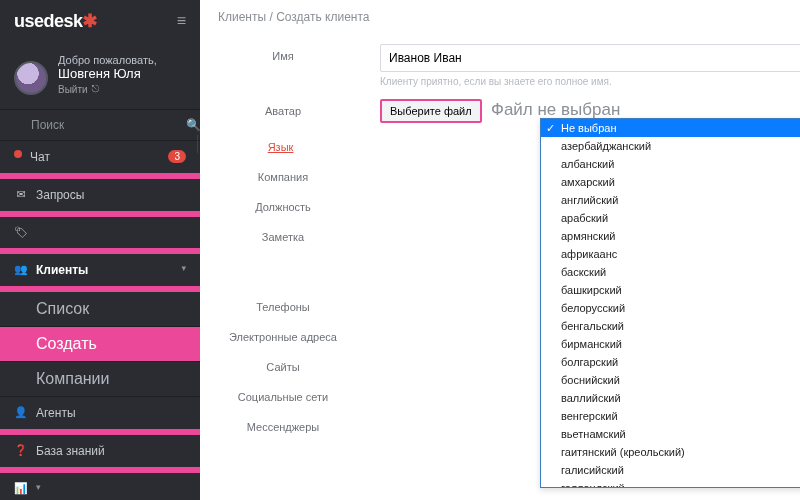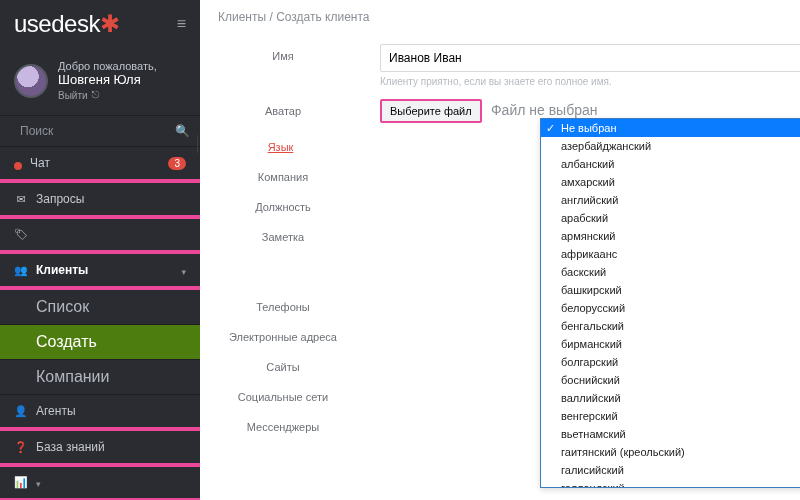--- a/index.html
+++ b/index.html
@@ -1,53 +1,53 @@
 <!DOCTYPE html>
 <html><head>
 <meta charset="utf-8">
 <style>
   * { box-sizing: border-box; margin: 0; padding: 0; font-family: Arial, Helvetica, sans-serif; }
   html, body { width: 800px; height: 500px; overflow: hidden; background: #f5f5f5; }
   .app { display: flex; width: 100%; height: 100%; }
   .sidebar { width: 200px; background: #2a2c32; color: #d9dbe0; display: flex; flex-direction: column; font-size: 12px; }
   .sb-top { display: flex; align-items: center; justify-content: space-between; padding: 10px 14px; }
-  .logo { font-size: 24px; font-weight: normal; color: #fff; letter-spacing: -0.5px; }
+  .logo { font-size: 18px; font-weight: bold; color: #fff; letter-spacing: -0.5px; }
   .logo .spin { color: #e04a3f; }
   .hamburger { color:#9aa0a6; font-size:16px; cursor:pointer; }
-  .sb-user { display:flex; align-items:center; gap:10px; padding:12px 14px 14px; }
+  .sb-user { display:flex; align-items:flex-end; gap:10px; padding:12px 14px 14px; }
   .avatar { width:34px; height:34px; border-radius:50%; background: radial-gradient(circle at 40% 35%, #c8b7e0 0 40%, #6f5a88 41% 100%); border:2px solid #555964; flex-shrink:0; }
   .welcome { font-size:11px; color:#bfc3cb; }
   .username { font-size:13px; font-weight:normal; color:#fff; }
   .logout { font-size:10px; color:#9aa0a6; margin-top:2px; display:flex; align-items:center; gap:4px; }
-  .searchrow { display:flex; align-items:flex-start; border-top:1px solid #1d1f24; border-bottom:1px solid #1d1f24; padding:8px 20px; }
+  .searchrow { display:flex; align-items:flex-start; border-top:1px solid #1d1f24; border-bottom:1px solid #1d1f24; padding:8px 31px; }
   .searchrow input { flex:1; background:transparent; border:none; color:#d9dbe0; font-size:12px; outline:none; }
   .searchrow input::placeholder { color:#8c9097; }
   .search-icon { color:#9aa0a6; font-size:12px; }
   .nav { flex:1; overflow:auto; }
-  .nav-item { display:flex; align-items:flex-end; gap:8px; padding:9px 14px; border-bottom:4px solid #ec4899; color:#c3c7ce; cursor:pointer; }
+  .nav-item { display:flex; align-items:flex-start; gap:8px; padding:9px 14px; border-bottom:6px solid #ec4899; color:#c3c7ce; cursor:pointer; }
   .nav-item .icon { width:14px; text-align:center; font-size:11px; }
   .nav-item .lbl { flex:1; }
   .nav-item .badge { background:#e04a3f; color:#fff; border-radius:8px; padding:1px 6px; font-size:10px; }
   .nav-item .chev { font-size:9px; color:#8c9097; }
   .nav-item.active .lbl { color:#fff; font-weight:bold; }
   .subitem { padding:8px 14px 8px 36px; border-bottom:1px solid #1d1f24; color:#b2b6be; cursor:pointer; font-size:16px; }
-  .subitem.current { background:#4d7c0f; color:#fff; }
+  .subitem.current { background:#ec4899; color:#fff; }
   .dot-red { width:8px;height:8px;border-radius:50%;background:#e04a3f;display:inline-block; }
 
   .main { flex:1; background:#fff; display:flex; flex-direction:column; position:relative; }
   .crumbs { padding:10px 18px; font-size:12px; color:#8b8f96; border-bottom:0; }
   .crumbs a { color:#8b8f96; text-decoration:none; }
   .form { padding:4px 0 0 0; font-size:12px; color:#4a4d53; }
   .row { display:flex; align-items:flex-start; padding:6px 0; }
   .lab { width:180px; text-align:center; padding-right:14px; padding-top:6px; color:#6c7076; font-size:11px; }
   .fld { flex:1; padding-right:20px; }
   input.text { width:440px; border:1px solid #d6d9de; padding:6px 8px; font-size:12px; border-radius:2px; }
   .hint { font-size:10px; color:#b6bac0; margin-top:4px; }
   .filebtn { border:2px solid #ec4899; background:#f2f3f5; padding:4px 8px; font-size:11px; border-radius:2px; cursor:pointer; }
-  .filetxt { font-size:14px; color:#8b8f96; margin-left:6px; }
+  .filetxt { font-size:17px; color:#8b8f96; margin-left:6px; }
   .lang-row .lab { color:#e04a3f; border-left:1px solid #404040; margin-left:-3px; padding-top:6px;text-decoration:underline; }
 
   .dropdown { position:absolute; left:340px; top:118px; width:440px; border:1px solid #3a7dc2; background:#fff; font-size:11px; max-height:370px; overflow-y:auto; box-shadow:0 2px 6px rgba(0,0,0,0.15); }
   .dd-opt { padding:2px 6px 2px 20px; cursor:pointer; color:#222; line-height:14px; white-space:nowrap; position:relative; }
   .dd-opt.sel { background:#0a7cff; color:#fff; }
   .dd-opt.sel::before { content:"✓"; position:absolute; left:5px; }
 </style>
 </head>
 <body>
 

